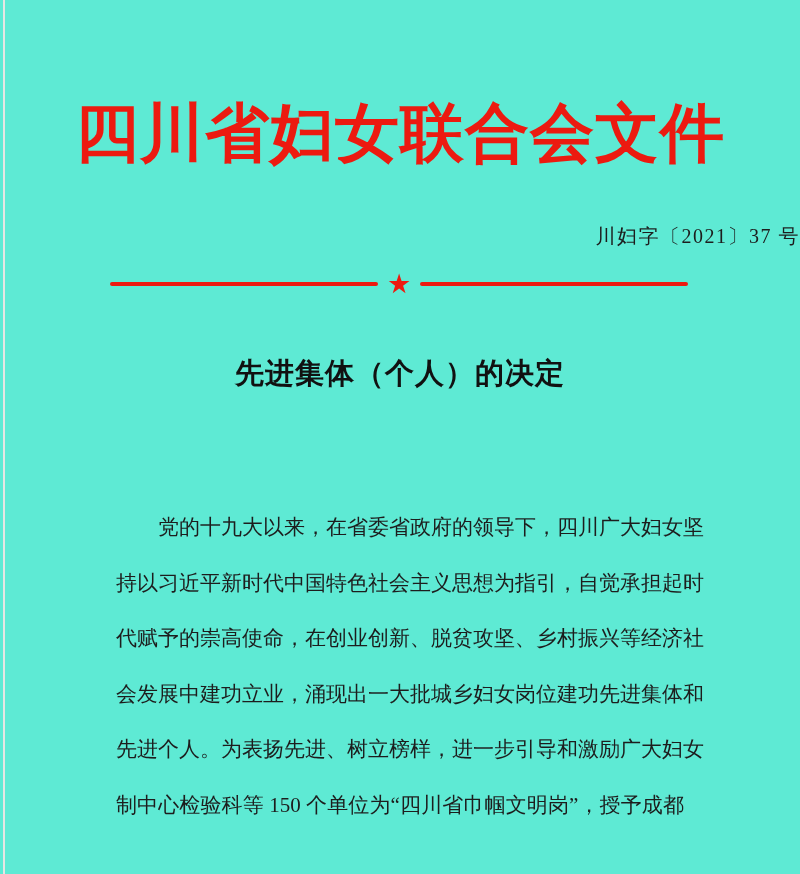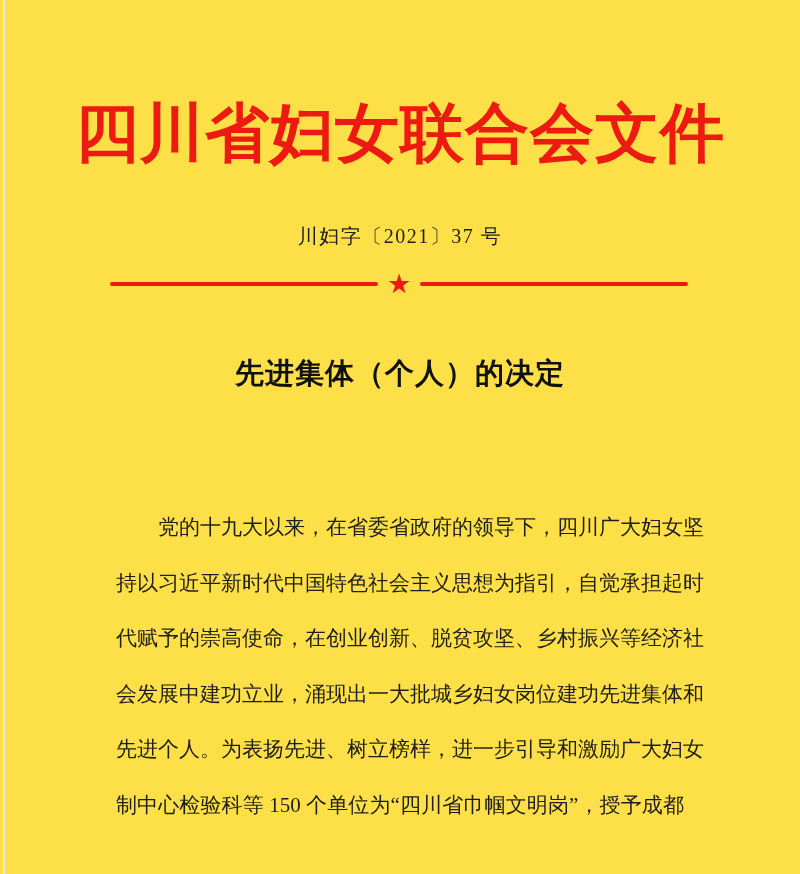--- a/index.html
+++ b/index.html
@@ -4,21 +4,21 @@
 <style>
   html, body {
     margin: 0;
     padding: 0;
     background: #ffffff;
   }
   .page {
     position: relative;
     width: 800px;
     height: 874px;
-    background: #fde047;
+    background: #5eead4;
     overflow: hidden;
     font-family: "Liberation Serif", "DejaVu Serif", serif;
   }
   
   .scan-edge {
     position: absolute;
     left: 3px;
     top: 0;
     width: 2px;
     height: 100%;
@@ -34,21 +34,21 @@
     line-height: 84px;
     font-weight: 700;
     letter-spacing: 1px;
     white-space: nowrap;
   }
   .doc-number {
     position: absolute;
     top: 222px;
     left: 0;
     right: 0;
-    text-align: center;
+    text-align: right;
     font-size: 20px;
     line-height: 28px;
     letter-spacing: 1.5px;
   }
   .rule {
     position: absolute;
     top: 271px;
     left: 110px;
     width: 578px;
     height: 26px;

